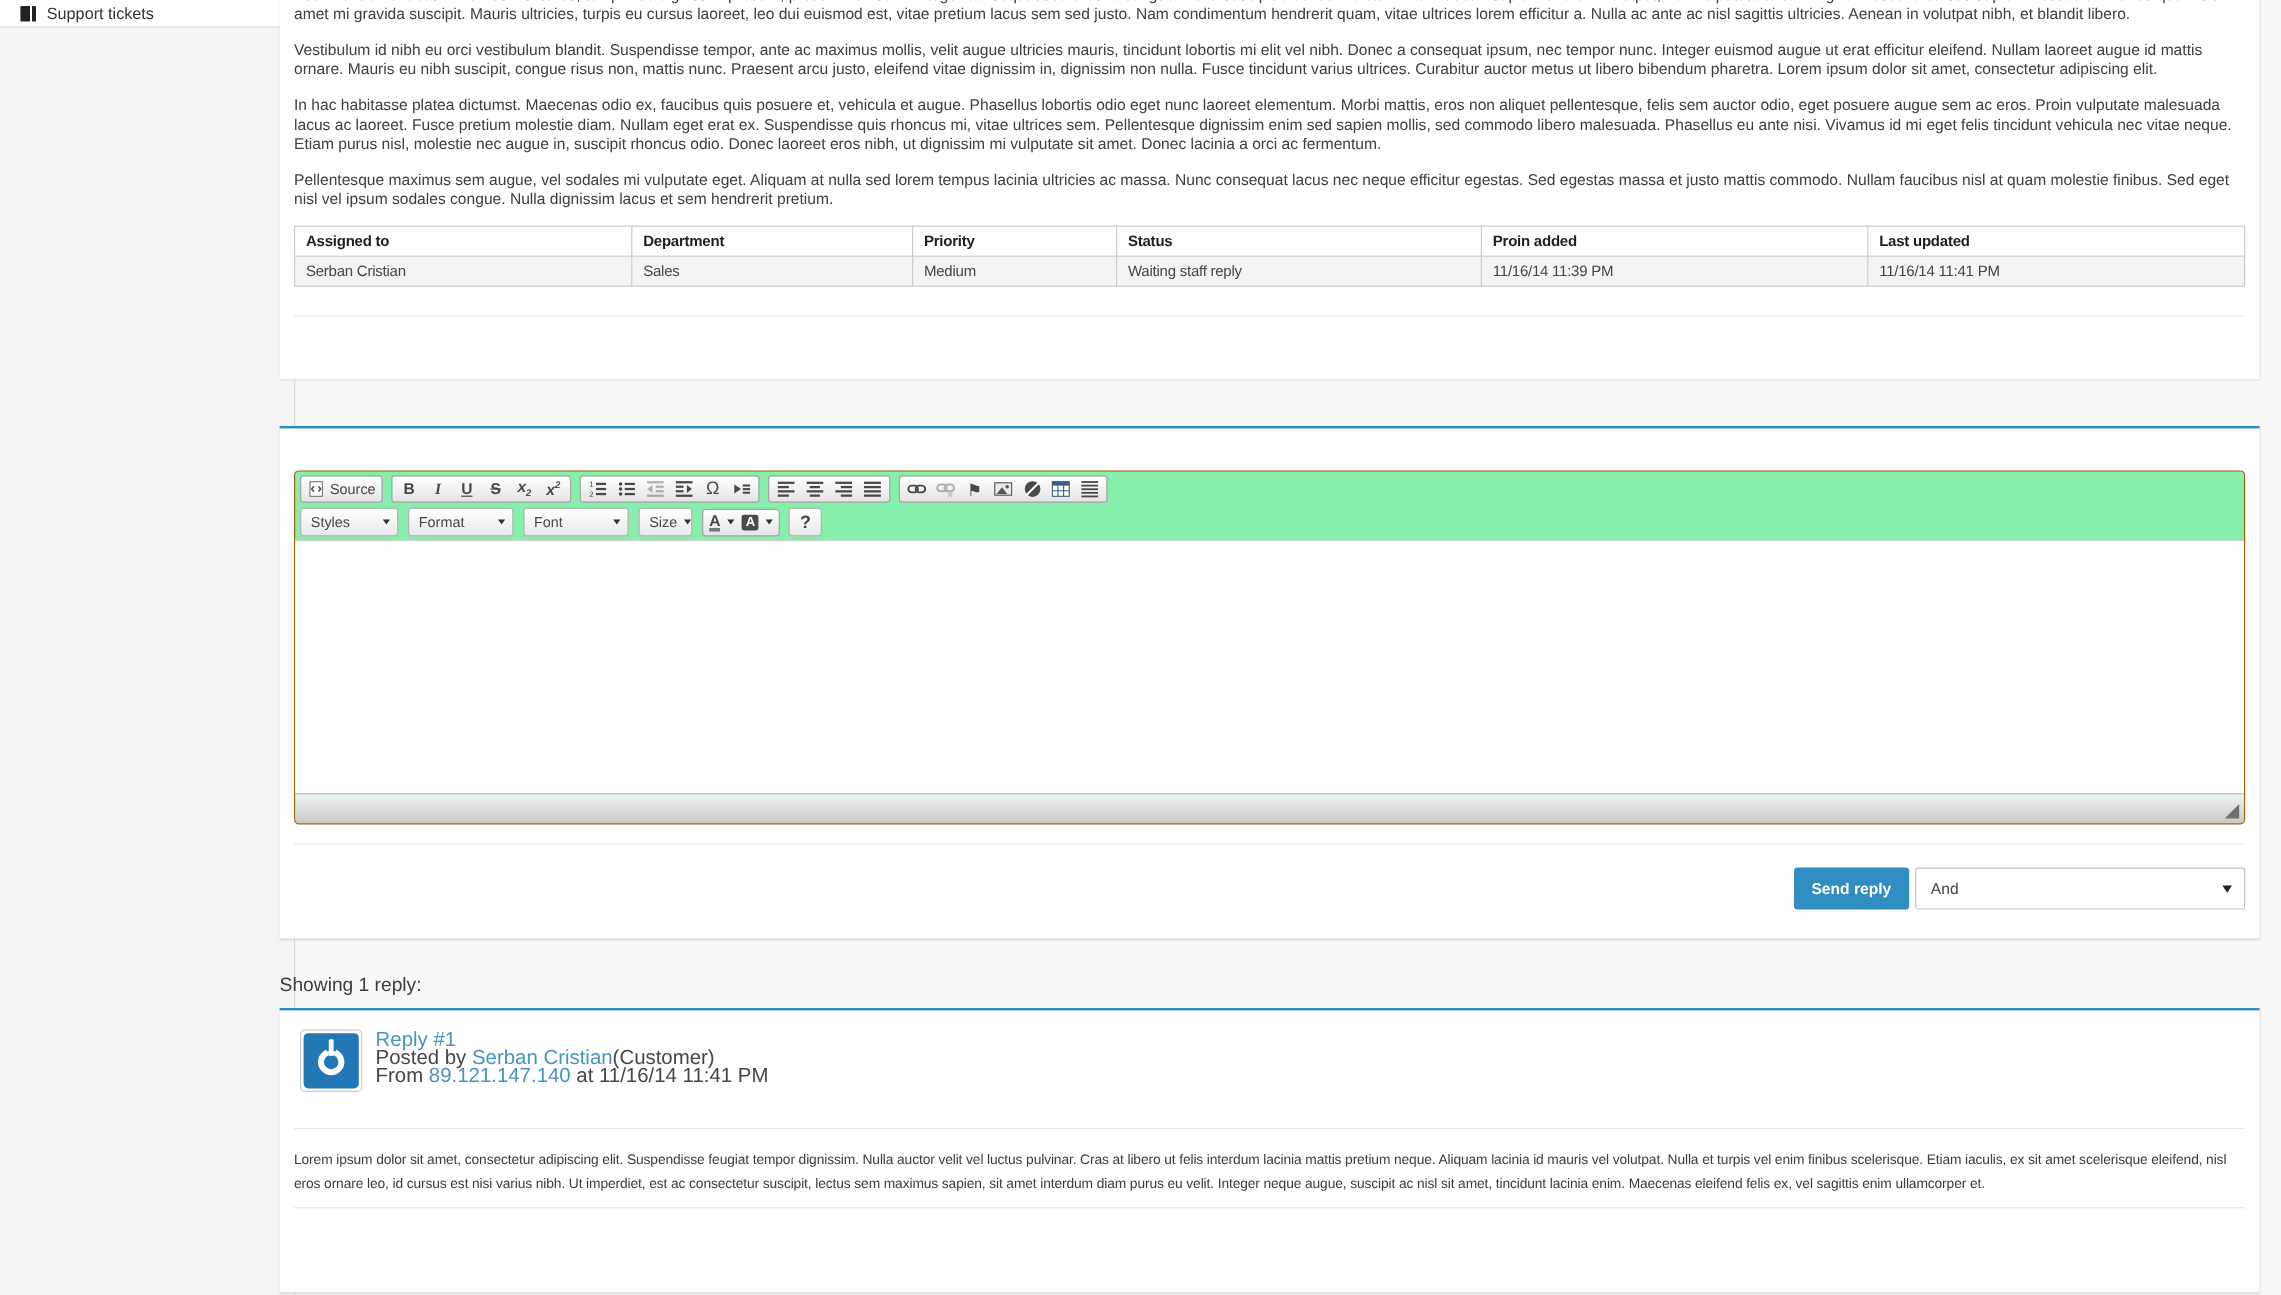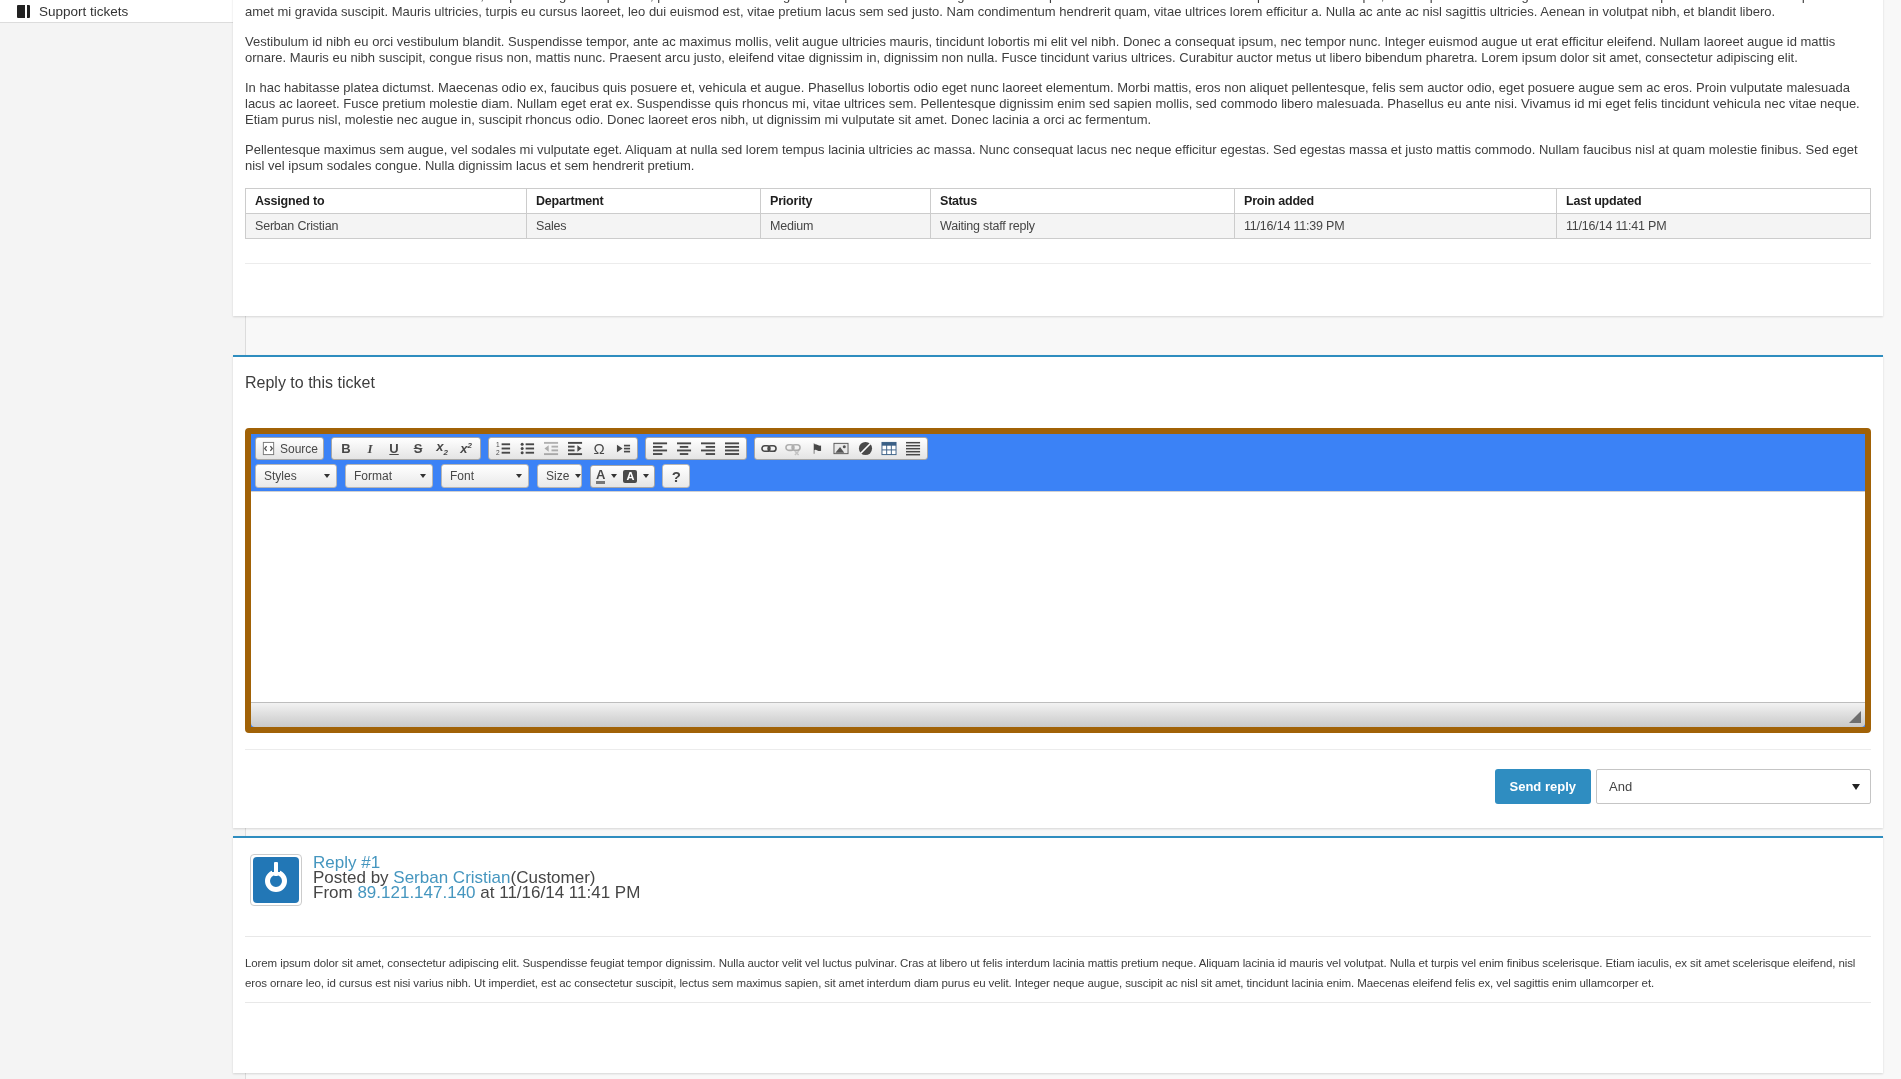--- a/index.html
+++ b/index.html
@@ -37,21 +37,21 @@
     border:1px solid #ccc; text-align:left; padding:4px 9px;
     font-size:12.5px; line-height:16px; letter-spacing:-0.2px;
   }
   .ticket-table th { color:#1e1e1e; font-weight:bold; background:#fff; }
   .ticket-table td { background:#f4f4f4; color:#454545; }
   
   .panel-reply { margin-top:39px; border-top:2px solid #2e8dbf; padding:0 12px 24px; }
   h2.sec-title { margin:0; padding-top:16px; font-size:16px; line-height:20px; font-weight:400; color:#3d3d3d; }
   .showing-title { margin:30px 0 0; font-size:16px; line-height:20px; font-weight:400; color:#3d3d3d; }
   
-  .editor { margin-top:35px; border:6px solid #a16207; border-radius:4px; background:#3b82f6; }
+  .editor { margin-top:35px; border:1px solid #a16207; border-radius:4px; background:#86efac; }
   .tb-row { padding:3px 4px 2px; display:flex; align-items:center; flex-wrap:nowrap; }
   .tb-row.second { padding-top:2px; padding-bottom:3px; }
   .grp {
     display:inline-flex; align-items:center; height:23px; margin-right:7px; padding:0 2px;
     border:1px solid #a6a6a6; border-radius:3px;
     background:linear-gradient(#ffffff,#e4e4e4);
   }
   .tbtn {
     display:flex; align-items:center; justify-content:center;
     min-width:24px; height:21px; padding:0 3px; cursor:pointer;
@@ -154,21 +154,20 @@
           <td>Waiting staff reply</td>
           <td>11/16/14 11:39 PM</td>
           <td>11/16/14 11:41 PM</td>
         </tr>
       </tbody>
     </table>
     <hr class="soft">
   </div>
 
   <div class="panel panel-reply">
-    <h2 class="sec-title">Reply to this ticket</h2>
 
     <div class="editor">
 
       <div class="tb-row">
         <span class="grp">
           <span class="tbtn">
             <span>
               <svg width="15" height="15" viewBox="0 0 16 16">
                   <rect x="2.5" y="1.5" width="11" height="13" fill="#fff" stroke="#777"></rect>
                   <path d="M6 5.5 L4 8 L6 10.5 M10 5.5 L12 8 L10 10.5" stroke="#555" fill="none" stroke-width="1.4"></path>
@@ -411,20 +410,21 @@
 
     <div class="footer-row">
       <button class="send-btn">Send reply</button>
       <div class="and-select">
         <span>And</span>
         <span class="sel-caret"></span>
       </div>
     </div>
   </div>
 
+  <h2 class="showing-title">Showing 1 reply:</h2>
 
   <div class="panel panel-replyitem">
     <div class="reply-head">
       <div class="avatar-frame">
         <div class="avatar">
           <span class="pwr-ring"></span>
           <span class="pwr-notch"></span>
           <span class="pwr-bar"></span>
         </div>
       </div>

